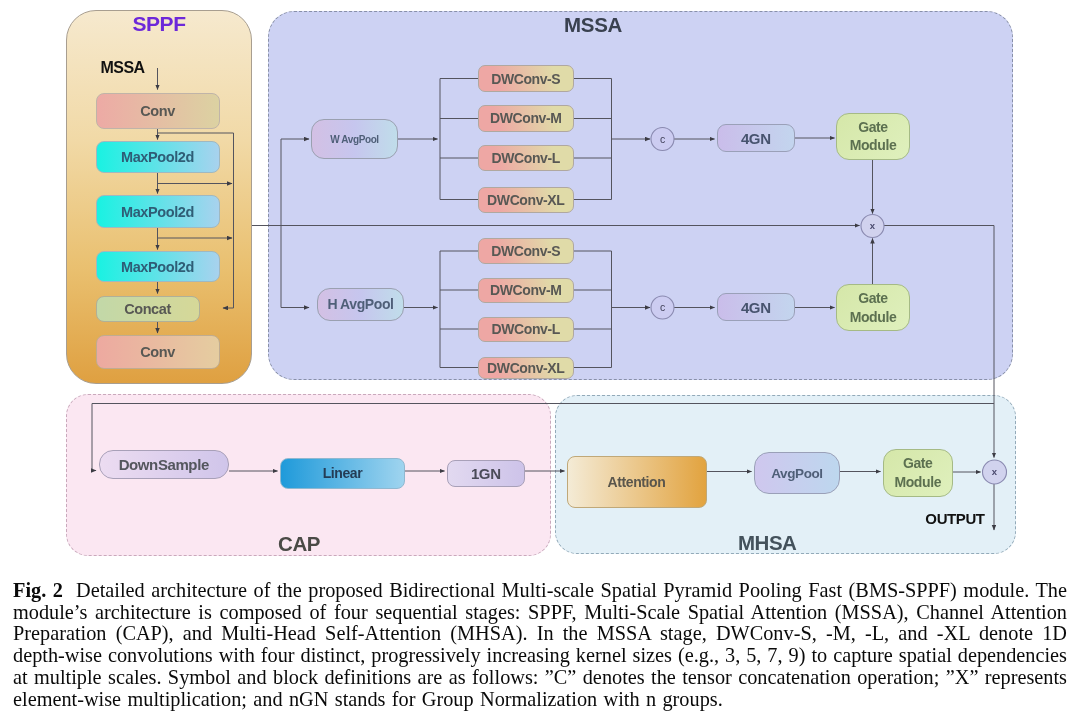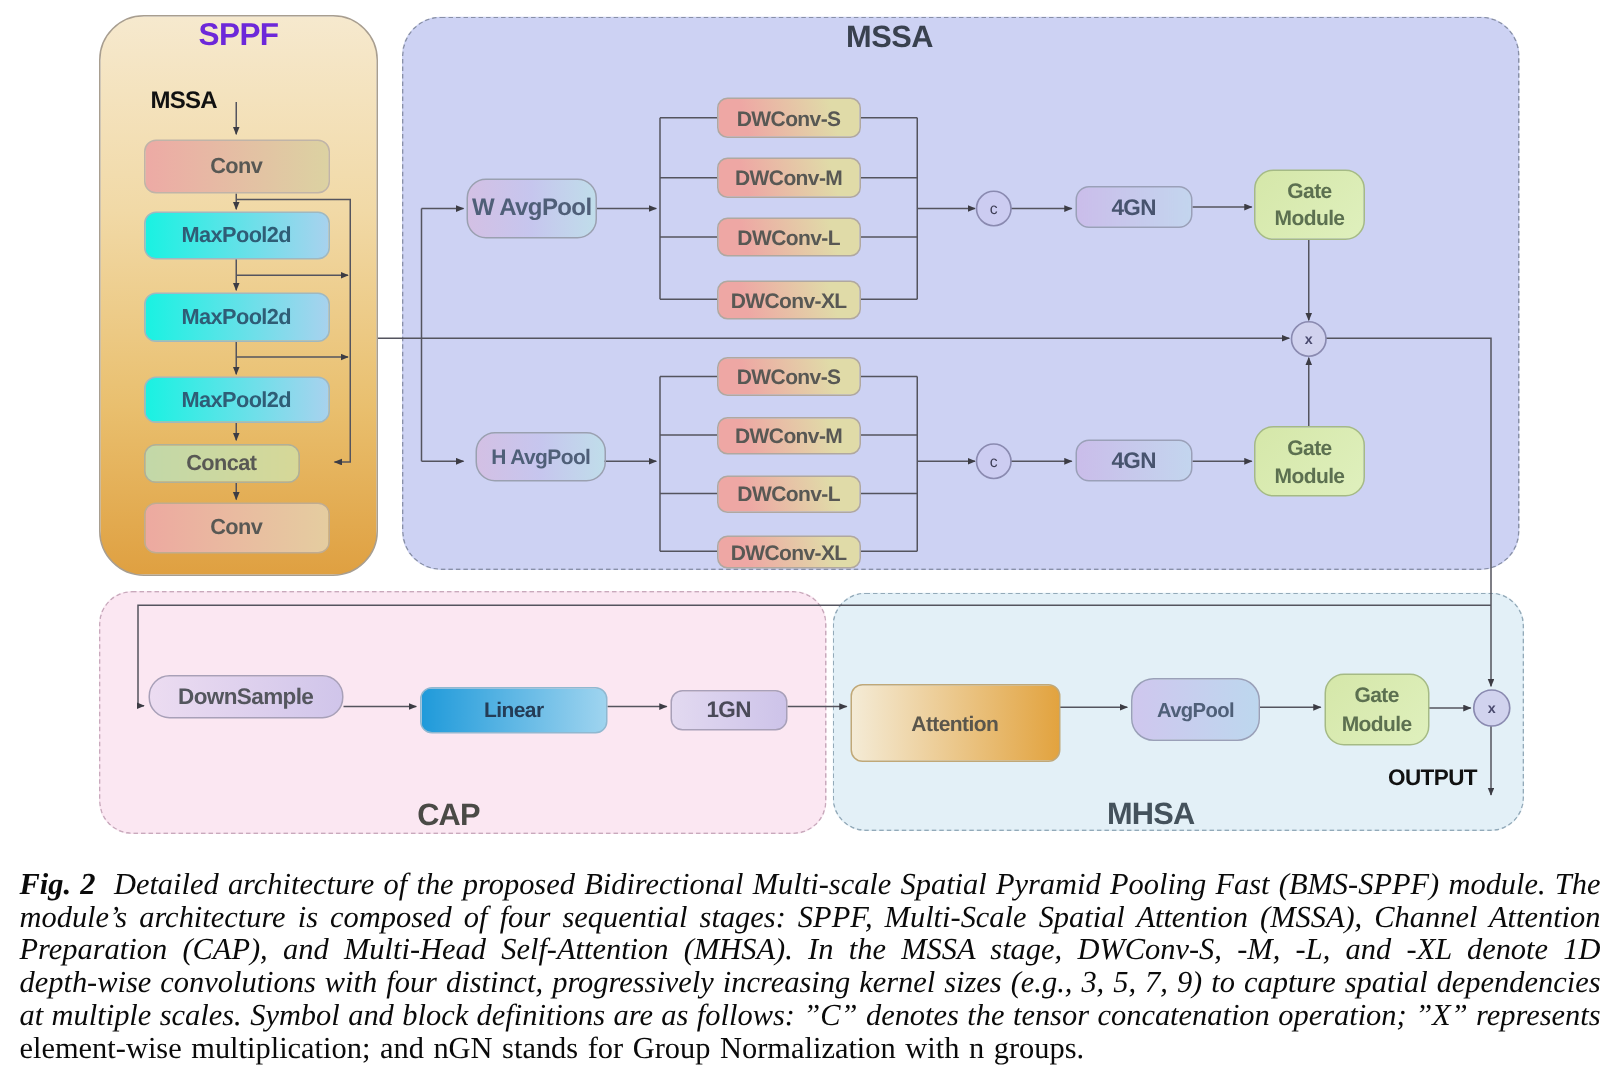--- a/index.html
+++ b/index.html
@@ -128,21 +128,21 @@
        background:linear-gradient(90deg,#19f2e2,#a8d2ee);border:1px solid #a0b8c0;color:#2f5d76;">MaxPool2d</div>
   <div class="box" style="left:95.5px;top:195px;width:124px;height:33px;border-radius:8px;font-size:14.5px;
        background:linear-gradient(90deg,#19f2e2,#a8d2ee);border:1px solid #a0b8c0;color:#2f5d76;">MaxPool2d</div>
   <div class="box" style="left:95.5px;top:251px;width:124px;height:31px;border-radius:8px;font-size:14.5px;
        background:linear-gradient(90deg,#19f2e2,#a8d2ee);border:1px solid #a0b8c0;color:#2f5d76;">MaxPool2d</div>
   <div class="box" style="left:95.5px;top:295.5px;width:104px;height:26.5px;border-radius:8px;font-size:14.5px;
        background:linear-gradient(90deg,#c2d8a8,#d6d898);border:1px solid #b0b098;">Concat</div>
   <div class="box" style="left:95.5px;top:335px;width:124px;height:34px;border-radius:8px;font-size:14.5px;
        background:linear-gradient(90deg,#eda9a0,#e5cda0);border:1px solid #c0ac90;">Conv</div>
 
-  <div class="box" style="left:311px;top:119px;width:87px;height:40px;border-radius:13px;font-size:16px;
+  <div class="box" style="left:311px;top:119px;width:87px;height:40px;border-radius:13px;font-size:10px;
        background:linear-gradient(90deg,#d3c0e4,#c6c6ee 50%,#c0ddea);border:1.2px solid #9aa0b0;color:#4f5f78;text-align:center;">W AvgPool</div>
   <div class="box" style="left:317px;top:287.5px;width:87px;height:33px;border-radius:13px;font-size:14px;
        background:linear-gradient(90deg,#d3c0e4,#c6c6ee 50%,#c0ddea);border:1.2px solid #9aa0b0;color:#4f5f78;">H AvgPool</div>
 
   <div class="box" style="left:478px;top:65px;width:95.5px;height:27px;border-radius:7px;font-size:14px;
        background:linear-gradient(75deg,#eea7a4 20%,#e0dba8 80%);border:1px solid #b0a8a0;">DWConv-S</div>
   <div class="box" style="left:478px;top:105px;width:95.5px;height:26.5px;border-radius:7px;font-size:14px;
        background:linear-gradient(75deg,#eea7a4 20%,#e0dba8 80%);border:1px solid #b0a8a0;">DWConv-M</div>
   <div class="box" style="left:478px;top:145px;width:95.5px;height:26px;border-radius:7px;font-size:14px;
        background:linear-gradient(75deg,#eea7a4 20%,#e0dba8 80%);border:1px solid #b0a8a0;">DWConv-L</div>
@@ -184,15 +184,15 @@
 
   <div id="cap" style="position:absolute;left:13px;top:580px;width:1054px;
        font-family:'Liberation Serif',serif;font-size:20.3px;line-height:21.7px;color:#0a0a0a;">
     <div class="jl"><b>Fig. 2</b>&nbsp;&nbsp;Detailed architecture of the proposed Bidirectional Multi-scale Spatial Pyramid Pooling Fast (BMS-SPPF) module. The</div>
     <div class="jl">module’s architecture is composed of four sequential stages: SPPF, Multi-Scale Spatial Attention (MSSA), Channel Attention</div>
     <div class="jl">Preparation (CAP), and Multi-Head Self-Attention (MHSA). In the MSSA stage, DWConv-S, -M, -L, and -XL denote 1D</div>
     <div class="jl">depth-wise convolutions with four distinct, progressively increasing kernel sizes (e.g., 3, 5, 7, 9) to capture spatial dependencies</div>
     <div class="jl">at multiple scales. Symbol and block definitions are as follows: ”C” denotes the tensor concatenation operation; ”X” represents</div>
     <div style="word-spacing:1.3px;">element-wise multiplication; and nGN stands for Group Normalization with n groups.</div>
   </div>
-  <style>.jl{text-align:justify;text-align-last:justify;white-space:nowrap;font-style:italic;}</style>
+  <style>.jl{text-align:justify;text-align-last:justify;white-space:nowrap;}</style>
 
 </div>
 
 </body></html>

